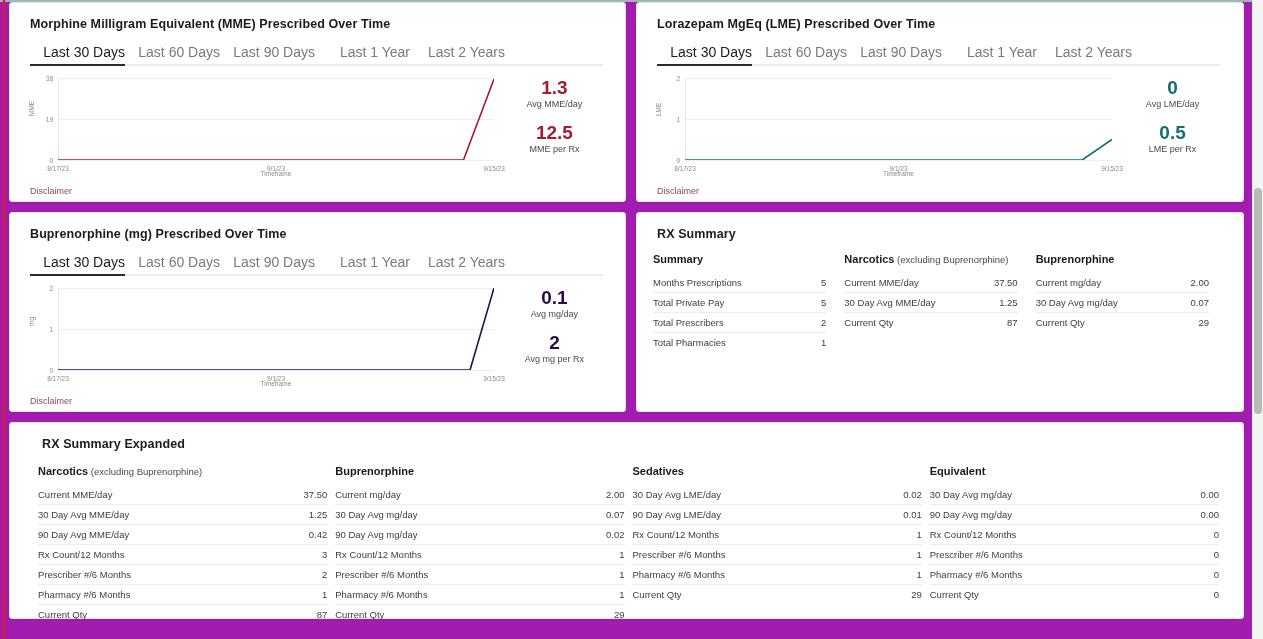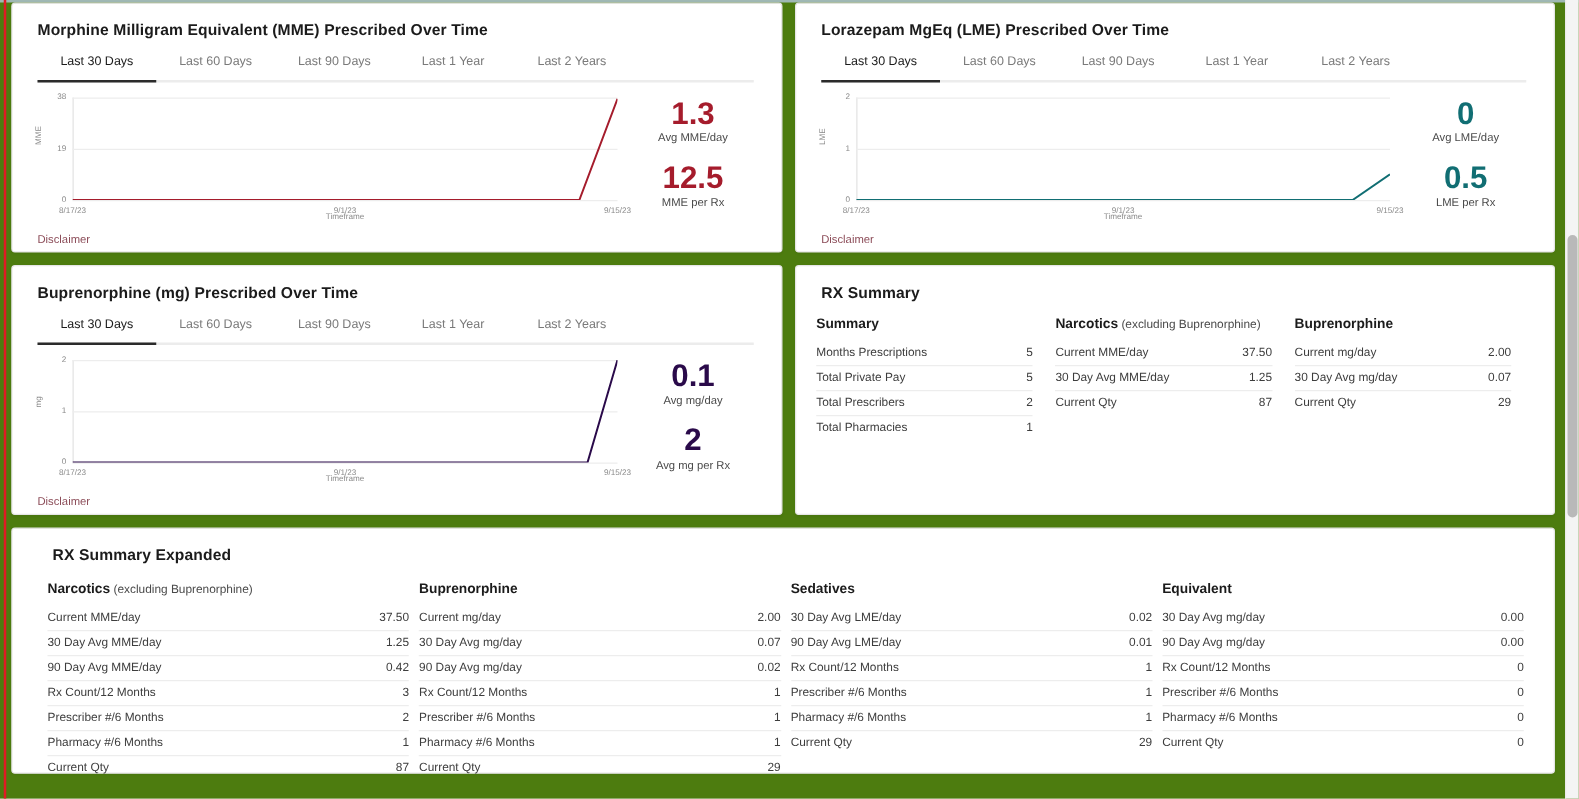--- a/index.html
+++ b/index.html
@@ -7,21 +7,21 @@
   html, body {
     margin: 0; padding: 0;
     width: 1263px; height: 639px;
     background: #f4f4f4;
     font-family: "Liberation Sans", sans-serif;
     overflow: hidden;
   }
   #app {
     position: relative;
     width: 1263px; height: 639px;
-    background: #4d7c0f;
+    background: #a21caf;
   }
   
   .top-rule {
     position: absolute; top: 0; left: 0;
     width: 1263px; height: 2px;
     background: #9fb8b4;
   }
   
   .left-accent {
     position: absolute; top: 0; left: 3px;
@@ -55,26 +55,26 @@
     margin: 2px 0 10px 4px;
   }
   
   .tabs {
     display: flex;
     border-bottom: 2px solid #ececec;
     margin: 0 6px 8px 4px;
     height: 25px;
   }
   .tab {
-    font-size: 10px;
+    font-size: 14px;
     color: #7a7a7a;
     padding: 3px 0 6px 0;
     margin-right: 0;
     width: 95px;
-    text-align: center;
+    text-align: right;
     position: relative;
     cursor: pointer;
     white-space: nowrap;
   }
   .tab.active {
     color: #1b1b1b;
   }
   .tab.active::after {
     content: "";
     position: absolute;
@@ -148,21 +148,21 @@
   .series { position: absolute; left:0; top:0; width:100%; height:100%; }
   
   .stats {
     width: 112px;
     text-align: center;
     padding-top: 4px;
     margin-left: 4px;
   }
   .stat { margin-bottom: 14px; }
   .stat-value {
-    font-size: 25px;
+    font-size: 19px;
     font-weight: bold;
     line-height: 1.05;
   }
   .stat-label {
     font-size: 9px;
     color: #4a4a4a;
     margin-top: 1px;
   }
   .disclaimer {
     font-size: 9px;

